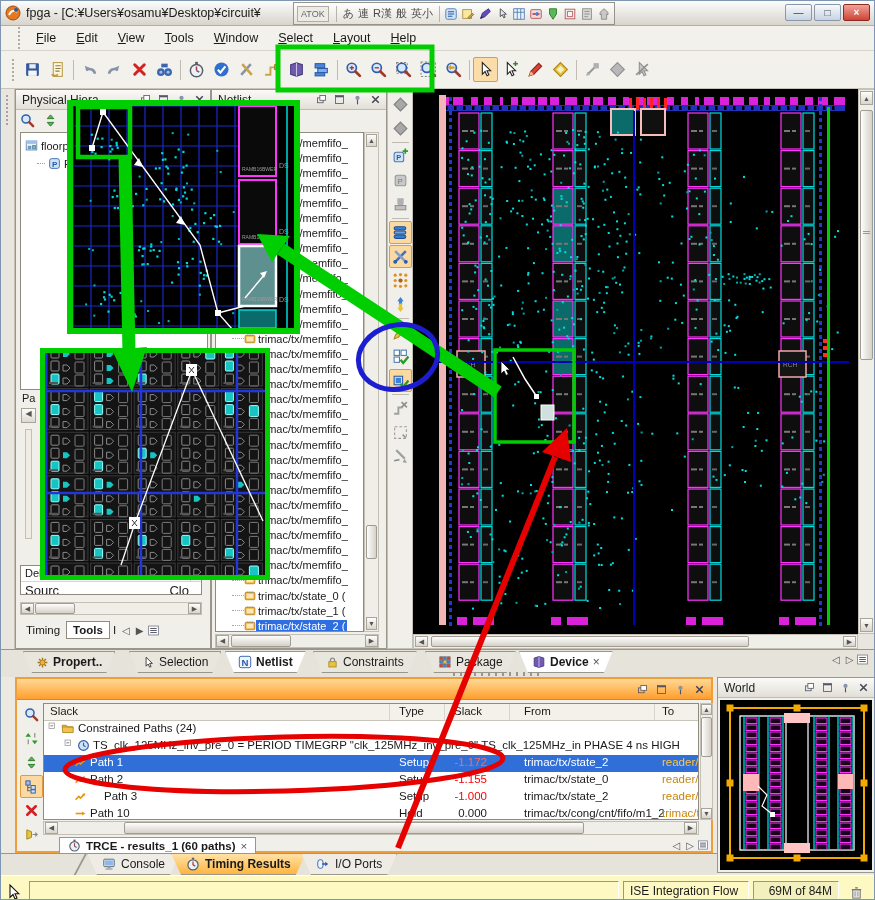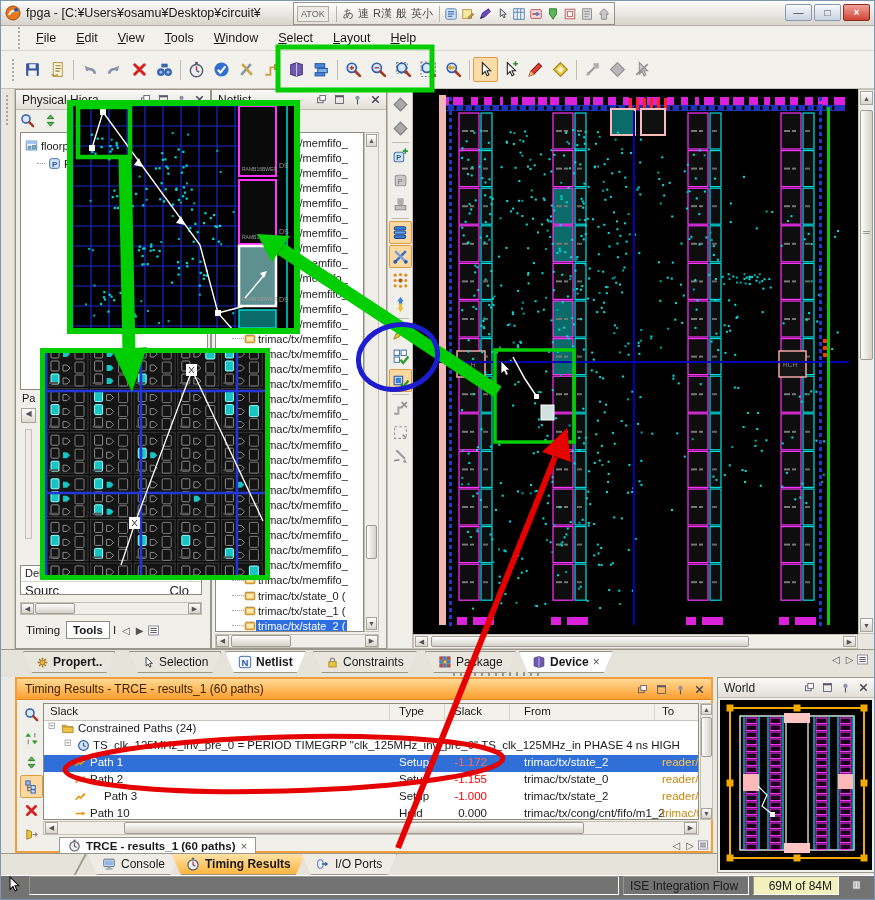--- a/index.html
+++ b/index.html
@@ -59,21 +59,21 @@
 .tm-cell{position:absolute;top:1px;white-space:nowrap}
 .colsep{position:absolute;top:0;width:1px;height:100%;background:#d8d5cc}
 .slack-neg{color:#f00}
 .sel .slack-neg{color:#ff6a5a}
 .to-amber{color:#c8860a}
 .sel .to-amber{color:#ffc44a}
 
 .btab{position:absolute;top:852px;height:22px;display:flex;align-items:center;gap:5px;padding:0 14px;font-size:12px;background:#efece5;border:1px solid #9a968c;clip-path:polygon(0 0,100% 0,calc(100% - 10px) 100%,10px 100%)}
 .btab.on{background:linear-gradient(#ffe2a8,#ffb53f);font-weight:bold}
 
-#statusbar{left:0;top:874px;width:873px;height:25px;background:#737373;border-top:1px solid #fff;display:flex;align-items:flex-start}
+#statusbar{left:0;top:874px;width:873px;height:25px;background:#fef9c3;border-top:1px solid #fff;display:flex;align-items:flex-end}
 .sfield{height:19px;border:1px solid;border-color:#9a968c #ffffff #ffffff #9a968c;display:flex;align-items:center;padding:0 6px;font-size:12px;white-space:nowrap}
 
 .inset{position:absolute;border:6px solid #00ce00;background:#000;z-index:30}
 #overlay{position:absolute;left:0;top:0;width:875px;height:900px;z-index:60;pointer-events:none}
 .vt-btn{width:23px;height:23px;display:flex;align-items:center;justify-content:center;border:1px solid transparent;border-radius:2px;margin:1px auto}
 .vt-btn.sel{background:#fcd9a0;border-color:#e09a40}
 .vsep{width:17px;height:1px;background:#c0bcb2;margin:2px auto}
 </style>
 </head>
 <body>
@@ -2200,21 +2200,20 @@
       <span class="ic" id="tn-ic">
         <svg width="13" height="13" viewBox="0 0 16 16">
           <rect x="2" y="2.5" width="12" height="11" fill="#fff" stroke="#778"></rect>
           <path d="M4 5.5h8M4 8h8M4 10.5h8" stroke="#556" stroke-width="1.2"></path>
         </svg>
       </span>
     </div>
 
   <div class="abs" id="tm-panel">
     <div id="tm-title">
-      <span>Timing Results - TRCE - results_1 (60 paths)</span>
       <span class="btns" id="tm-btns">
           <span class="pbtn">
             <svg width="13" height="13" viewBox="0 0 16 16">
               <rect x="3" y="6" width="7" height="6" fill="none" stroke="#556"></rect>
               <rect x="6" y="3" width="7" height="6" fill="#fff" stroke="#556"></rect>
             </svg>
           </span>
           <span class="pbtn">
             <svg width="13" height="13" viewBox="0 0 16 16">
               <rect x="3" y="3" width="10" height="10" fill="none" stroke="#556"></rect>

